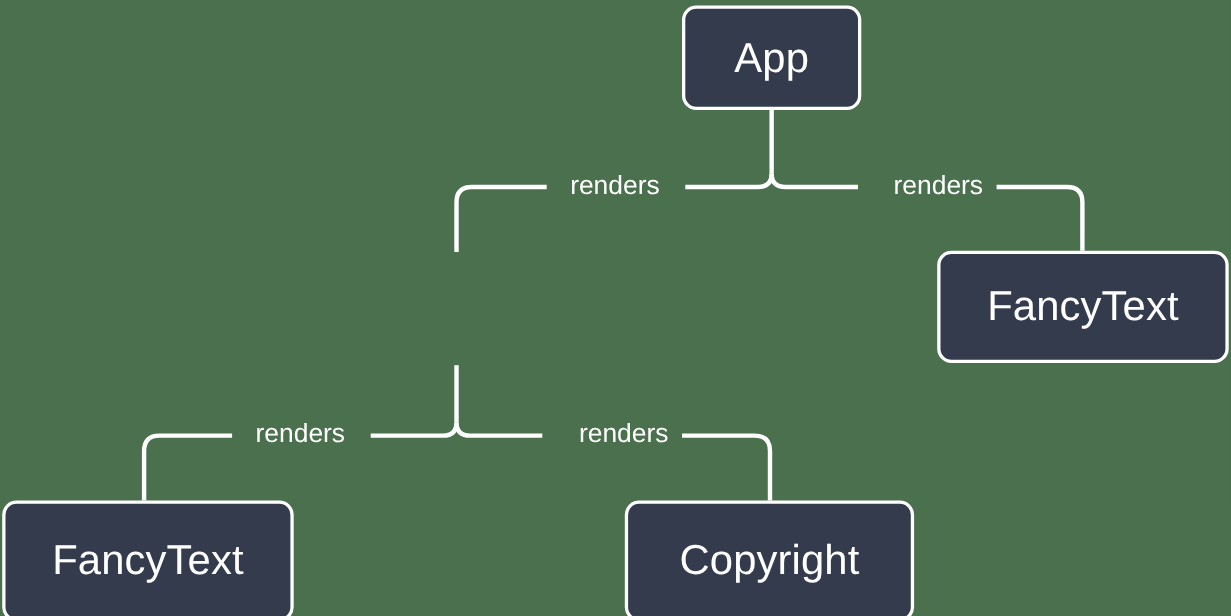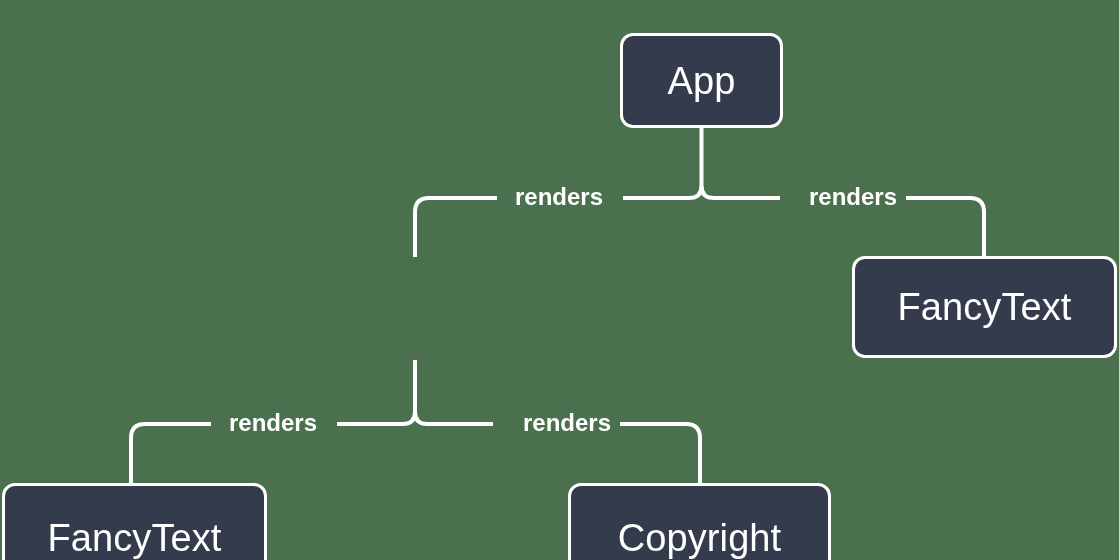--- a/index.html
+++ b/index.html
@@ -10,21 +10,20 @@
     width: 1119px;
     height: 560px;
     background: #4a704d;
     font-family: "Liberation Sans", sans-serif;
     overflow: hidden;
   }
   #diagram {
     position: relative;
     width: 1119px;
     height: 484px;
-    margin-top: 28px;
   }
   #wires {
     position: absolute;
     top: 0;
     left: 0;
     width: 1119px;
     height: 560px;
   }
   .node {
     position: absolute;
@@ -43,21 +42,21 @@
     z-index: 2;
   }
   .node-label {
     display: block;
     line-height: 1;
   }
   .edge-label {
     position: absolute;
     color: #ffffff;
     font-size: 24px;
-    font-weight: 700;
+    font-weight: 400;
     line-height: 1;
     white-space: nowrap;
     transform: translate(-50%, -50%);
     z-index: 3;
   }
   
   #node-app        { left: 620px; top: 5px;   width: 163px; height: 95px;  }
   #node-inspgen    { left: 197px; top: 229px; width: 460px; height: 103px; }
   #node-fancy-right{ left: 852px; top: 228px; width: 265px; height: 102px; }
   #node-fancy-left { left: 2px;   top: 455px; width: 265px; height: 110px; }

